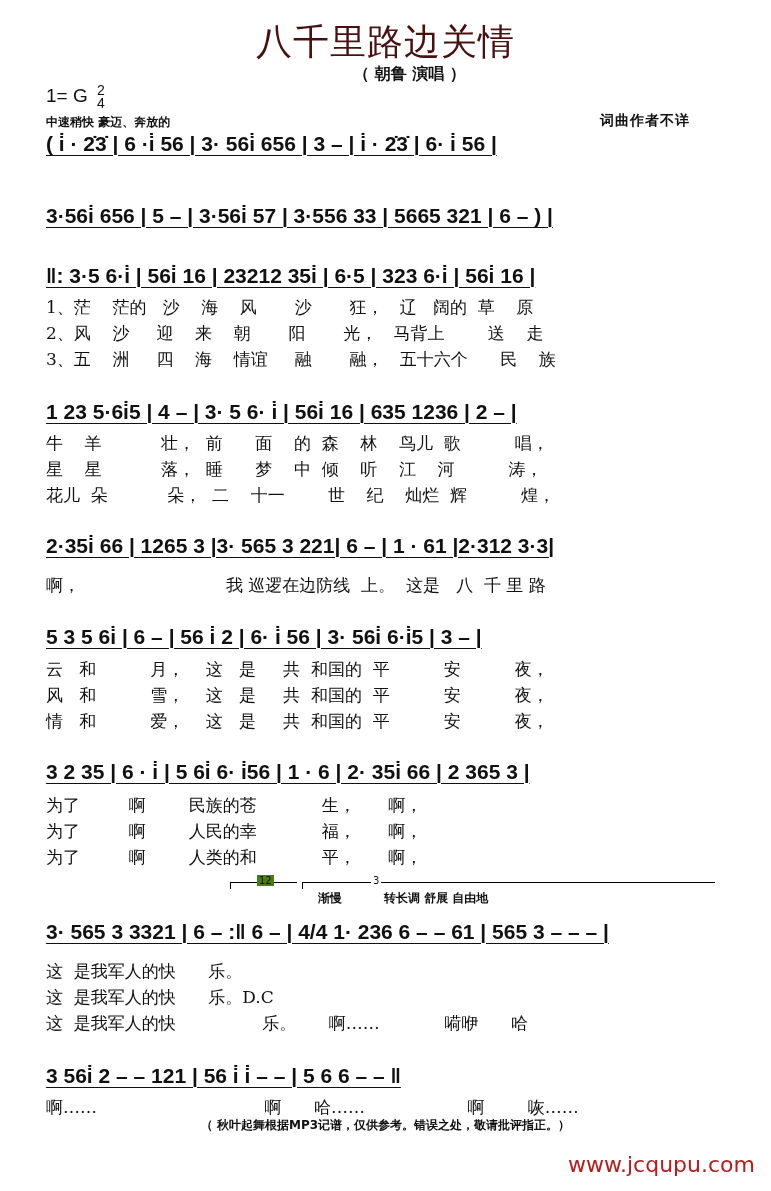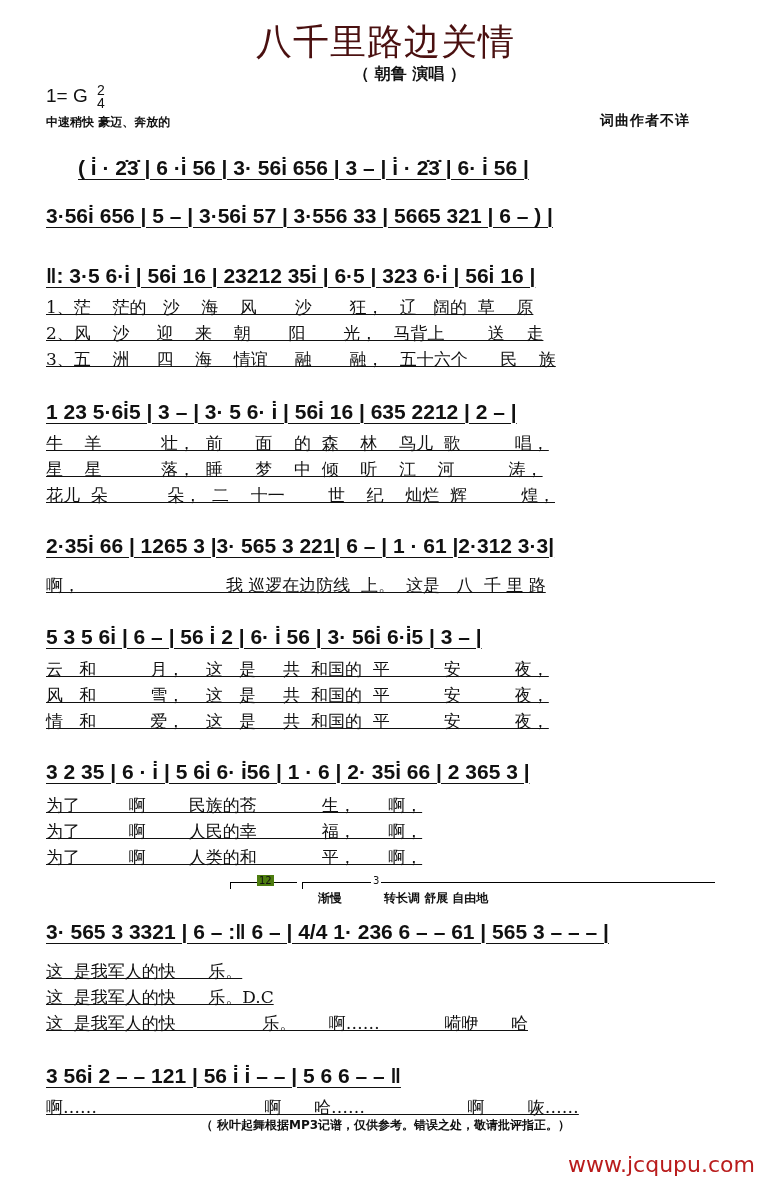--- a/index.html
+++ b/index.html
@@ -5,21 +5,21 @@
   html, body { margin:0; padding:0; background:#ffffff; }
   body { width:771px; height:1191px; position:relative; overflow:hidden; color:#111; font-family:"DejaVu Sans", sans-serif; }
   .abs { position:absolute; }
   .title { left:0; width:771px; top:18px; text-align:center; font-size:36px; color:#4a1010; letter-spacing:1px; font-family:Liberation Sans, sans-serif; }
   .singer { left:0; width:771px; top:64px; text-align:center; font-size:16px; font-weight:bold;padding-left:24px; }
   .key { left:46px; top:84px; font-size:19px; font-family:"Liberation Sans", sans-serif; }
   .tsig { display:inline-block; vertical-align:middle; text-align:center; font-size:14px; line-height:13px; margin-left:4px; }
   .tempo { left:46px; top:114px; font-size:12px; font-weight:bold; }
   .credit { left:600px; top:112px; font-size:14px; font-weight:bold; letter-spacing:1px; }
   .row { position:absolute; left:46px; width:680px; white-space:nowrap; font-family:"Liberation Sans", sans-serif; font-weight:bold; font-size:21px; }
-  .lyr { position:absolute; left:46px; width:680px; white-space:pre; font-family:"DejaVu Serif", serif; font-size:17px;text-decoration:underline; }
+  .lyr { position:absolute; left:46px; width:680px; white-space:pre; font-family:"DejaVu Serif", serif; font-size:17px; }
   .annot { position:absolute; font-size:12px; font-weight:bold; }
   .bracket { position:absolute; border-top:1px solid #000; border-left:1px solid #000; height:6px; font-size:10px; }
   .note-footer { position:absolute; left:0; width:771px; top:1117px; text-align:center; font-size:12px; font-weight:bold; }
   .watermark { position:absolute; left:568px; top:1152px; font-size:22px; color:#b91c1c; font-family:"DejaVu Sans", sans-serif; }
   .ul { text-decoration: underline; text-decoration-thickness:1px; text-underline-offset:4px; }
 </style>
 </head>
 <body>
 
 <div class="abs title">八千里路边关情</div>
@@ -27,30 +27,30 @@
 <div class="abs key">
   <span>1= G</span>
   <span class="tsig">
     <span>2</span><br>
     <span>4</span>
   </span>
 </div>
 <div class="abs tempo">中速稍快 豪迈、奔放的</div>
 <div class="abs credit">词曲作者不详</div>
 
-<div class="row ul" style="top:156px;margin-left:32px;">( i̇ · 2̇3̇ | 6 ·i̇ 56 | 3· 56i̇ 656 | 3 – | i̇ · 2̇3̇ | 6· i̇ 56 |</div>
+<div class="row ul" style="top:132px;">( i̇ · 2̇3̇ | 6 ·i̇ 56 | 3· 56i̇ 656 | 3 – | i̇ · 2̇3̇ | 6· i̇ 56 |</div>
 
 <div class="row ul" style="top:204px;">3·56i̇ 656 | 5 – | 3·56i̇ 57 | 3·556 33 | 5665 321 | 6 – ) |</div>
 
 <div class="row ul" style="top:264px;">‖: 3·5 6·i̇ | 56i̇ 16 | 23212 35i̇ | 6·5 | 323 6·i̇ | 56i̇ 16 |</div>
 <div class="lyr" style="top:296px;">1、茫    茫的   沙    海    风       沙       狂，   辽   阔的  草    原</div>
 <div class="lyr" style="top:322px;">2、风    沙     迎    来    朝       阳       光，   马背上        送    走</div>
 <div class="lyr" style="top:348px;">3、五    洲     四    海    情谊     融       融，   五十六个      民    族</div>
 
-<div class="row ul" style="top:400px;">1 23 5·6i̇5 | 3 – | 3· 5 6· i̇ | 56i̇ 16 | 635 2212 | 2 – |</div>
+<div class="row ul" style="top:400px;">1 23 5·6i̇5 | 4 – | 3· 5 6· i̇ | 56i̇ 16 | 635 1236 | 2 – |</div>
 <div class="lyr" style="top:432px;">牛    羊           壮，  前      面    的  森    林    鸟儿  歌          唱，</div>
 <div class="lyr" style="top:458px;">星    星           落，  睡      梦    中  倾    听    江    河          涛，</div>
 <div class="lyr" style="top:484px;">花儿  朵           朵，  二    十一        世    纪    灿烂  辉          煌，</div>
 
 <div class="row ul" style="top:534px;">2·35i̇ 66 | 1265 3 |3· 565 3 221| 6 – | 1 · 61 |2·312 3·3|</div>
 <div class="lyr" style="top:574px;">啊，                           我 巡逻在边防线  上。  这是   八  千 里 路</div>
 
 <div class="row ul" style="top:625px;">5 3 5 6i̇ | 6 – | 56 i̇ 2 | 6· i̇ 56 | 3· 56i̇ 6·i̇5 | 3 – |</div>
 <div class="lyr" style="top:658px;">云   和          月，    这   是     共  和国的  平          安          夜，</div>
 <div class="lyr" style="top:684px;">风   和          雪，    这   是     共  和国的  平          安          夜，</div>

